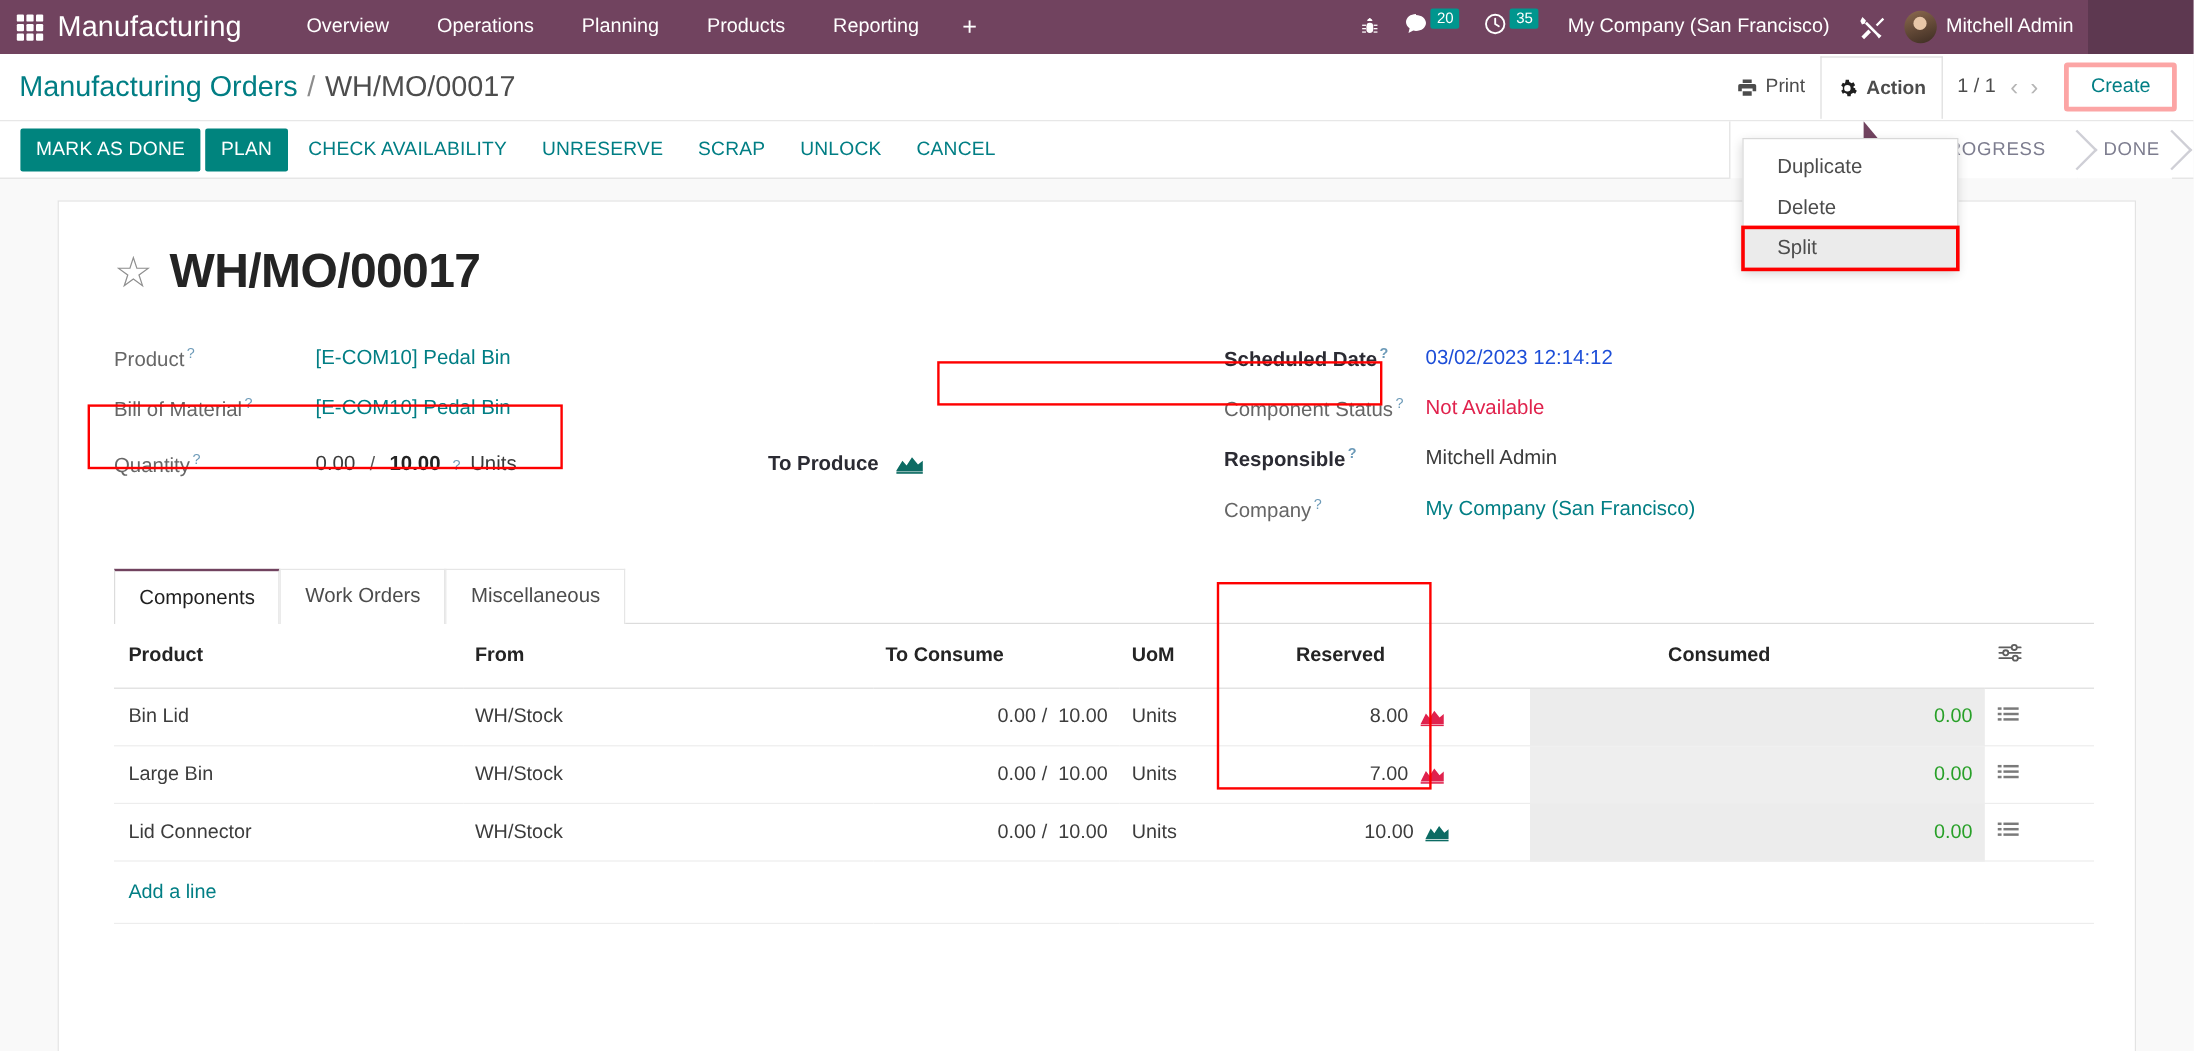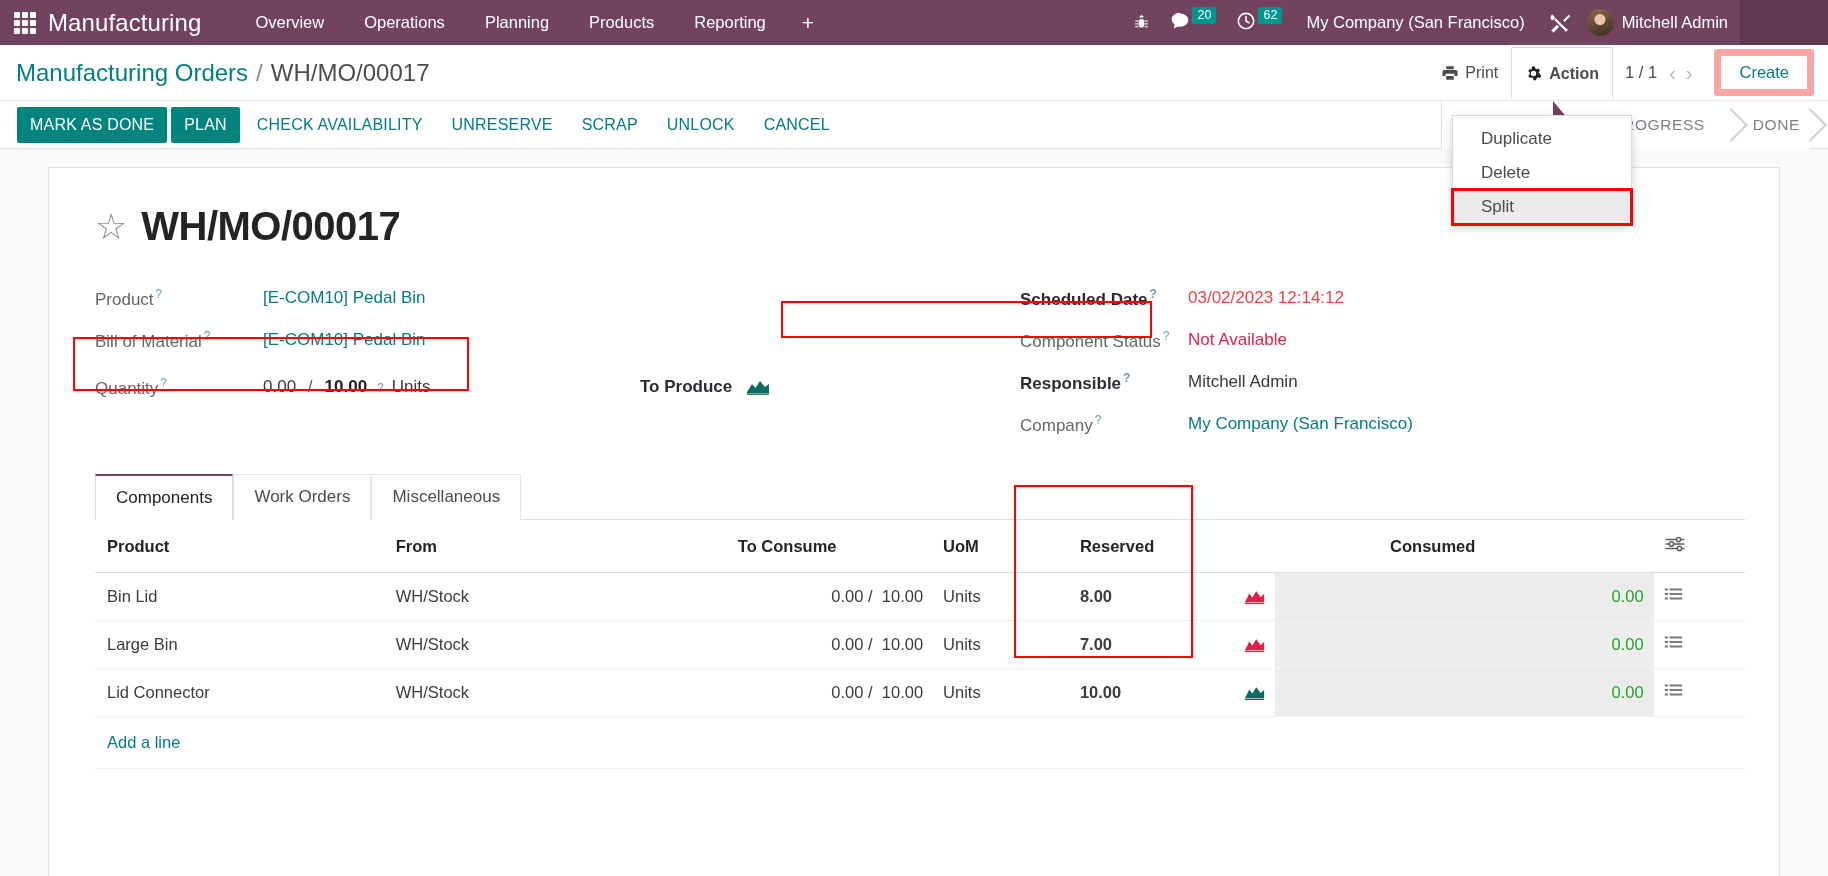--- a/index.html
+++ b/index.html
@@ -145,21 +145,21 @@
   }
   .pager {
     font-size: 16.5px;
     color: #4c4c4c;
     padding: 0 12px;
     display: flex; align-items: center; gap: 12px;
   }
   .pager-arrows { display: flex; gap: 10px; color: #b5b5b5; font-size: 20px; }
   .pager-arrows span { cursor: pointer; line-height: 1; }
   .create-btn {
-    border: 7px solid #fca5a5;
+    border: 4px solid #fca5a5;
     color: #017e84;
     background: #ffffff;
     font-size: 16.5px;
     padding: 7px 18px;
     border-radius: 3px;
     cursor: pointer;
     margin-left: 10px;
     white-space: nowrap;
   }
 
@@ -313,21 +313,21 @@
     width: 168px;
     flex: none;
     color: #666666;
     font-size: 17px;
     white-space: nowrap;
   }
   .flabel.bold { color: #2b2b33; font-weight: bold; }
   .q { color: #6c9ab8; font-size: 12px; vertical-align: super; margin-left: 2px; cursor: help; }
   .fval { font-size: 17px; color: #3a3a3a; }
   .fval.link { color: #017e84; cursor: pointer; }
-  .fval.warn { color: #ef4444; }
+  .fval.warn { color: #1d4ed8; }
   .fval.danger { color: #e0224d; }
 
   .qty-row .num { color: #3a3a3a; font-size: 17px; }
   .qty-row .num.bold { font-weight: bold; color: #232323; }
   .qty-row .slash { margin: 0 12px; color: #555; }
   .qty-units { margin-left: 8px; color: #3a3a3a; font-size: 17px; }
 
   .to-produce {
     position: absolute;
     left: 545px;
@@ -395,21 +395,21 @@
   .c-from { width: 300px; }
   .c-consume { width: 180px; text-align: right; }
   .c-uom { width: 120px; }
   .c-reserved { width: 180px; text-align: right; }
   .c-spacer { width: 92px; background: #ececec; }
   .c-consumed { width: 240px; text-align: right; }
   .c-opt { width: 80px; }
   tr.line-row td.c-spacer, tr.line-row td.c-consumed { background: #ececec; }
   tr.line-row.alt td.c-spacer, tr.line-row.alt td.c-consumed { background: #eeeeee; }
   .consumed-val { color: #28a028; }
-  .reserved-cell { display: flex; align-items: center; justify-content: space-between; gap: 9px; font-weight: bold; }
+  .reserved-cell { display: flex; align-items: center; justify-content: center; gap: 9px; }
   .forecast-icon { display: inline-block; line-height: 0; }
   .list-icon { color: #7a7a7a; font-size: 18px; cursor: pointer; letter-spacing: 0; }
   .addline {
     font-size: 16.5px;
     color: #017e84;
     padding: 16px 10px 16px 12px;
     cursor: pointer;
     display: inline-block;
   }
   .table-foot-border { border-bottom: 1px solid #e9e9e9; }
@@ -462,21 +462,21 @@
       </span>
       <span class="badge">20</span>
     </div>
     <div class="nav-icon-btn">
       <span>
         <svg width="20" height="20" viewBox="0 0 24 24" fill="none" stroke="#ffffff" stroke-width="1.9" aria-hidden="true">
           <circle cx="12" cy="12" r="9.2"></circle>
           <path d="M12 6.6V12l3.6 2.2" stroke-linecap="round"></path>
         </svg>
       </span>
-      <span class="badge">62</span>
+      <span class="badge">35</span>
     </div>
     <div class="company-name">My Company (San Francisco)</div>
     <div class="nav-icon-btn">
       <svg width="22" height="22" viewBox="0 0 24 24" fill="#ffffff" aria-hidden="true">
         <path d="M3.3 2.4l3.2 3.2-1 2.6L2.9 9.2 1.4 6.1l1.9-3.7zM21.6 3.1l-6.2 6.2 1.5 1.5 6.2-6.2-1.5-1.5z"></path>
         <path d="M5.6 8.4l10.1 10.1 2.6 3.3 2.4-2.4-3.3-2.6L7.3 6.7 5.6 8.4z"></path>
         <path d="M8.7 13.8L2.4 20.1l2.4 2.4 6.3-6.3-2.4-2.4z"></path>
       </svg>
     </div>
     <div class="user-block">

